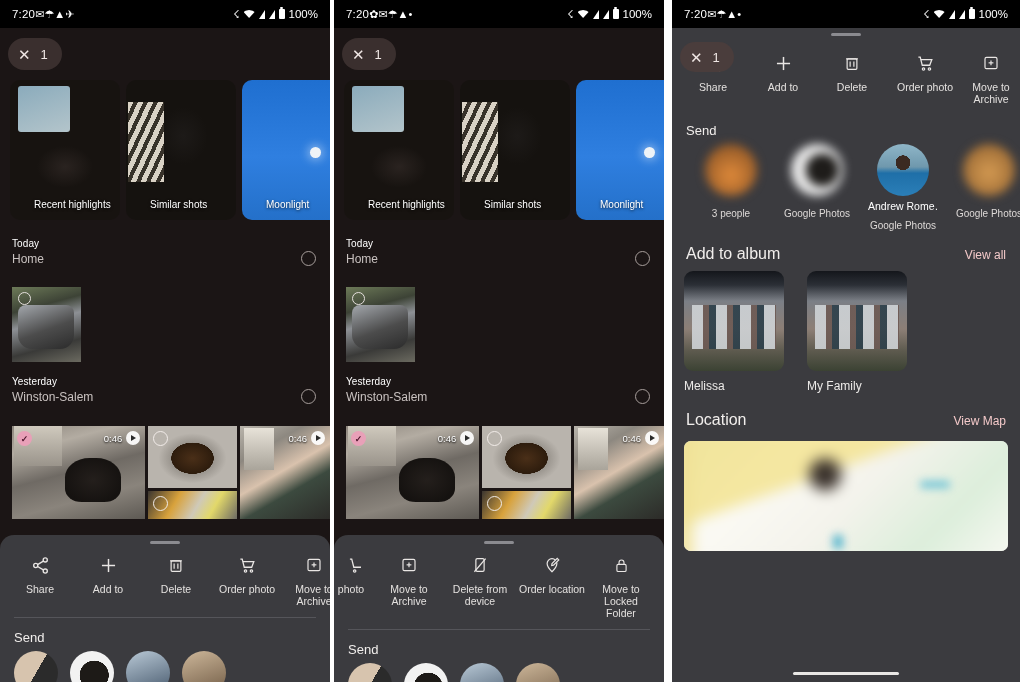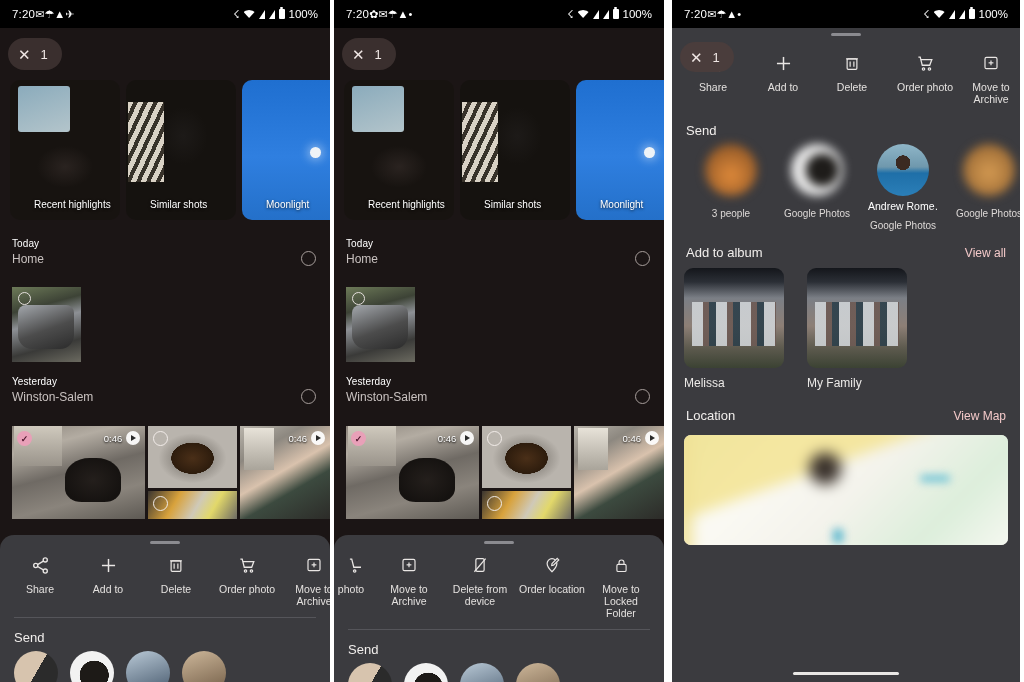--- a/index.html
+++ b/index.html
@@ -122,21 +122,21 @@
     color:#efe6e4; font-size:13px; z-index:30; }
   .send-row{ display:flex; gap:24px; padding:0 28px; }
   .send-item{ width:62px; flex:0 0 auto; display:flex; flex-direction:column; align-items:center; }
   .send-av{ width:52px; height:52px; border-radius:50%; }
   .send-sub{ font-size:10px; color:#ddd9d7; margin-top:8px; text-align:center;
     white-space:nowrap; overflow:hidden; }
   .send-name{ font-size:10.5px; color:#fff; margin-top:4px; text-align:center;
     white-space:nowrap; overflow:hidden; width:70px; }
   .blur{ filter:blur(5px); }
   .sec-head{ display:flex; align-items:baseline; padding:14px 14px 8px; }
-  .sec-head .h{ color:#f1eeec; font-size:13px; }
+  .sec-head .h{ color:#f1eeec; font-size:16px; }
   .sec-head .link{ margin-left:auto; color:#f3c9c9; font-size:12px; }
   .albums{ display:flex; gap:8px; padding:0 12px; }
   .album{ width:115px; flex:0 0 auto; }
   .album .im{ width:100px; height:100px; border-radius:9px; overflow:hidden; position:relative; }
   .album .nm{ font-size:12px; color:#eceae8; margin-top:8px; }
   .al-group{ background:linear-gradient(180deg,#14161b 0%,#2b2f36 14%,#7b7f86 30%,#8d7f76 58%,#5d5a4e 80%,#3b4233 100%); }
   .al-group:after{ content:""; position:absolute; left:8px; top:34px; right:8px; height:44px;
     background:repeating-linear-gradient(90deg,#cfd3d6 0 11px,#6d5a54 11px 17px,#2c3f4a 17px 24px); opacity:.9; }
   .al-street{ background:linear-gradient(180deg,#cdd6de 0%,#9fb0a0 22%,#c9b45a 42%,#8e9384 62%,#9d9f9b 100%); }
   .al-street:after{ content:""; position:absolute; left:38%; top:0; width:20px; height:100%;

